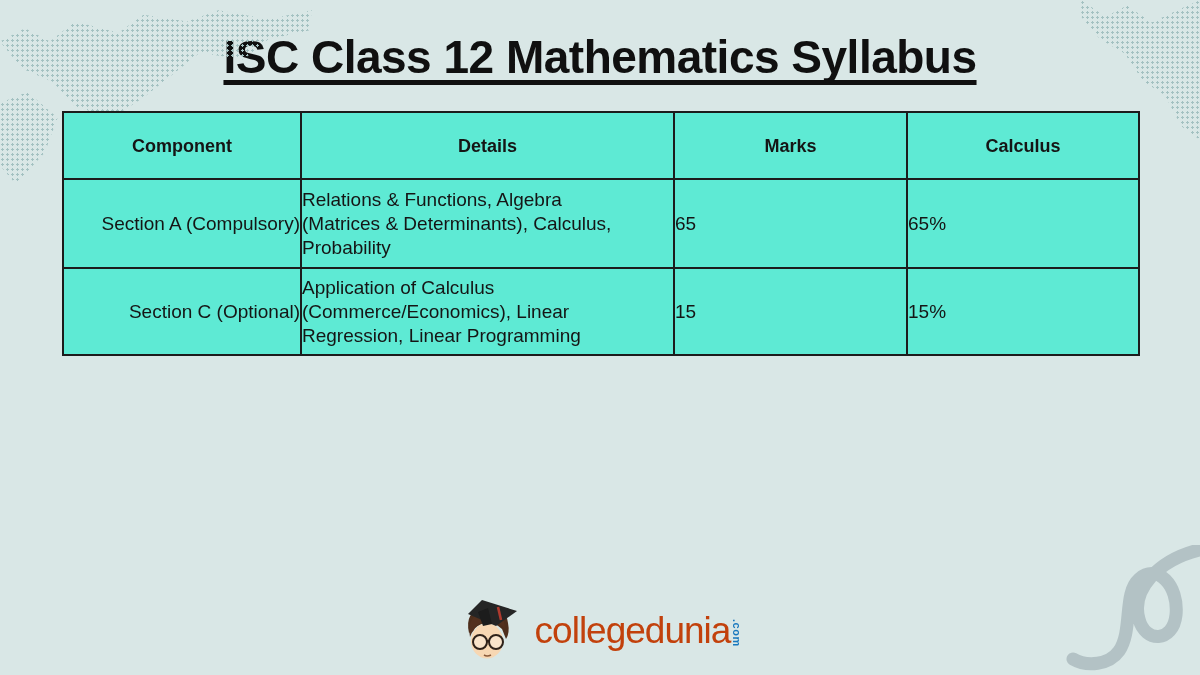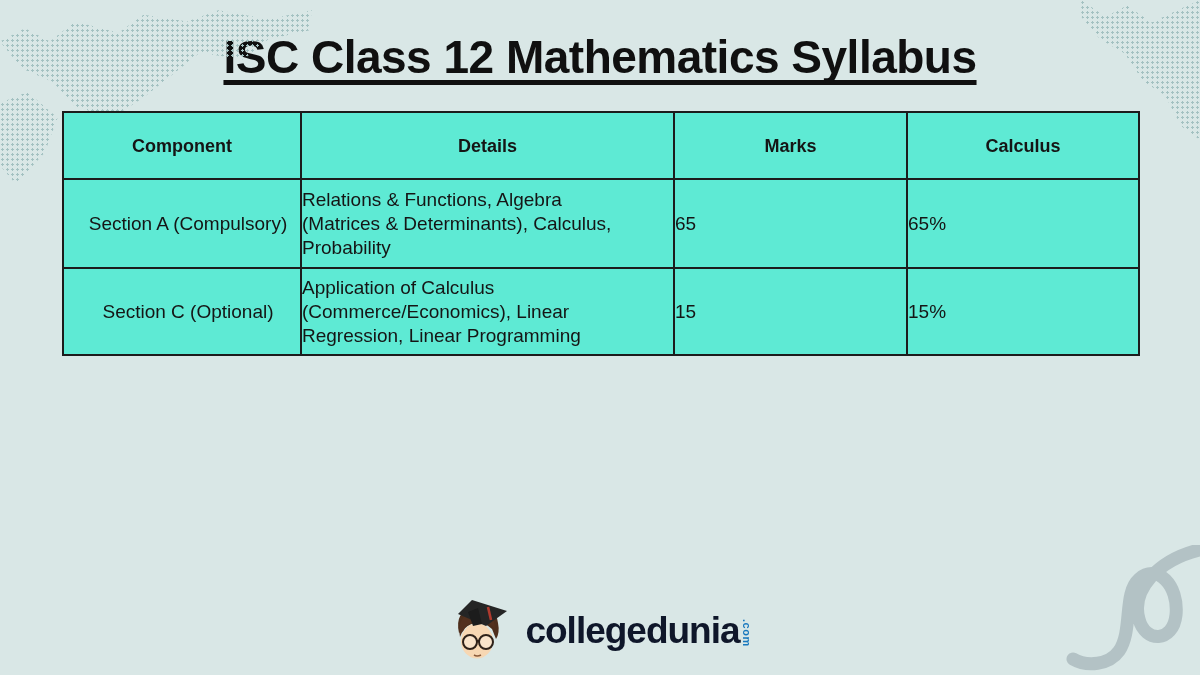--- a/index.html
+++ b/index.html
@@ -64,43 +64,43 @@
     font-size:19px;
     line-height:24px;
     overflow:hidden;
   }
   table.syllabus th {
     font-size:18px;
     font-weight:bold;
     text-align:center;
     height:67px;
   }
-  td.c-comp { text-align:center; padding-left:12px; }
+  td.c-comp { text-align:right; padding-left:12px; }
   td.c-det  { text-align:left; padding-right:4px; white-space:pre-line; }
   td.c-num  { text-align:left; padding-right:5px; }
   tr.r-a td { height:89px; }
   tr.r-b td { height:78px; }
   tr.r-c td { height:87px; }
   tr.r-d td { height:78px; }
   tr.r-total td { height:71px; font-weight:bold; }
 
   
   .footer {
     position:absolute;
     left:0; bottom:8px; width:100%;
     display:flex; align-items:center; justify-content:center;
     gap:6px;
   }
   .mascot { flex:0 0 auto; }
   .brand-row { display:flex; align-items:flex-end; }
   .brand-text {
     font-size:37px;
-    font-weight:bold;
+    font-weight:normal;
     letter-spacing:-1px;
-    color:#0f172a;
+    color:#c2410c;
     line-height:1;
     padding-bottom:6px;
     margin-left:8px;
   }
   .brand-domain {
     writing-mode:vertical-rl;
     font-size:11px;
     font-weight:bold;
     color:#1878be;
     letter-spacing:0.5px;

